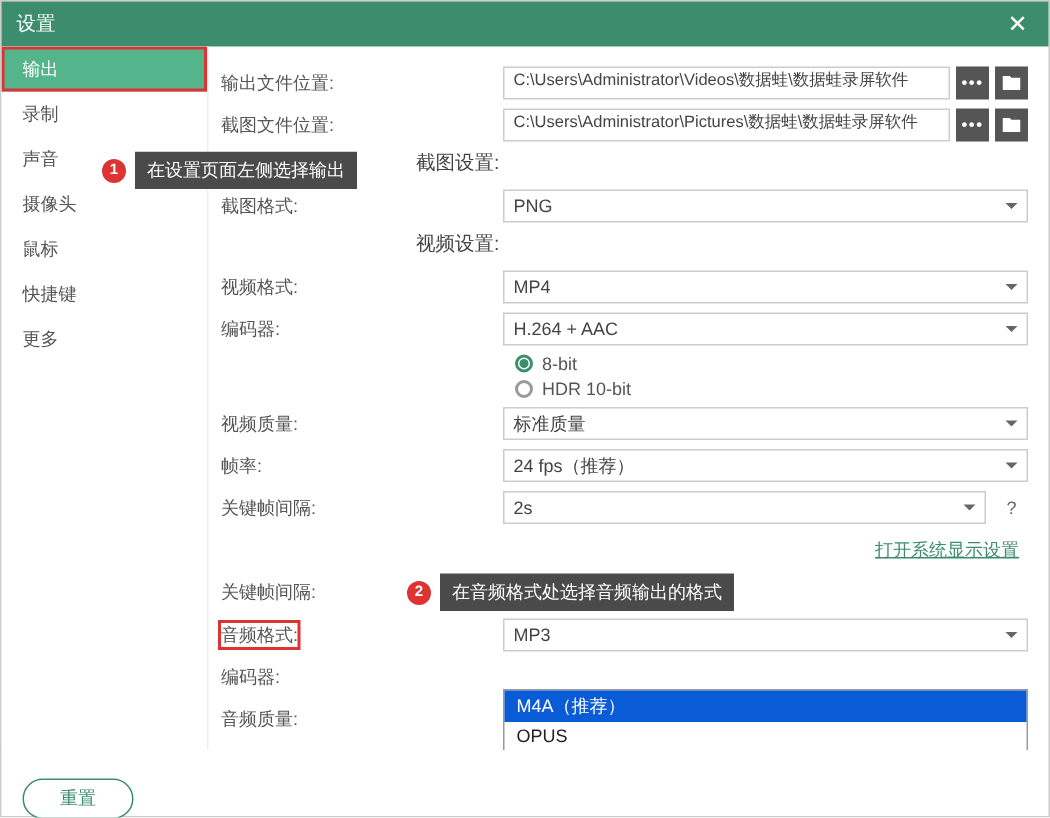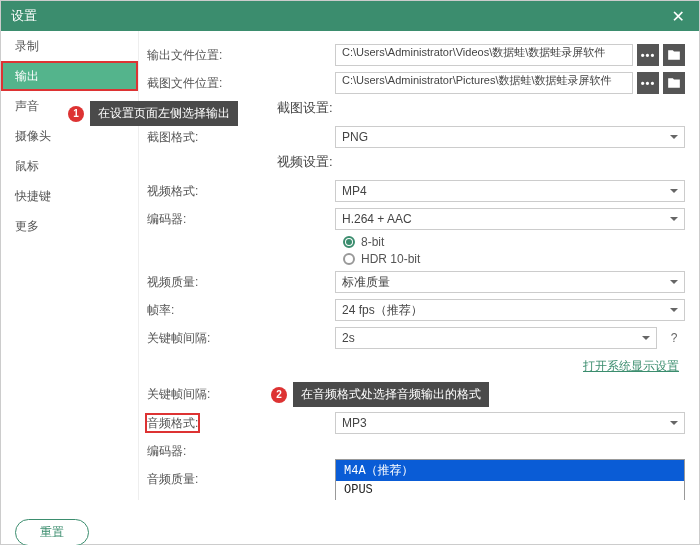--- a/index.html
+++ b/index.html
@@ -70,22 +70,22 @@
 <div class="window">
 
   <div class="titlebar">
     <span class="title">设置</span>
     <span class="close-x">✕</span>
   </div>
 
   <div class="body">
 
     <div class="sidebar">
+      <div class="side-item active active-outline">输出</div>
       <div class="side-item">录制</div>
-      <div class="side-item active active-outline">输出</div>
       <div class="side-item">声音</div>
       <div class="side-item">摄像头</div>
       <div class="side-item">鼠标</div>
       <div class="side-item">快捷键</div>
       <div class="side-item">更多</div>
     </div>
 
     <div class="callout1">
       <span class="callout-badge">1</span>
       <span class="callout-tip">在设置页面左侧选择输出</span>
@@ -211,21 +211,21 @@
 
       <div class="row">
         <div class="row-label">编码器:</div>
         <div class="row-value"></div>
       </div>
       <div class="row">
         <div class="row-label">音频质量:</div>
         <div class="row-value"></div>
       </div>
 
-      <div id="audio-dd" class="dropdown-open" style="left: 188px; top: 416px; width: 350px; font-family: Liberation Mono, monospace;">
+      <div id="audio-dd" class="dropdown-open" style="left: 188px; top: 416px; width: 350px;">
             <div class="dd-item sel">M4A（推荐）</div>
             <div class="dd-item">OPUS</div>
             <div class="dd-item">MP3</div>
           </div>
 
       </div>
     </div>
 
   </div>
 

